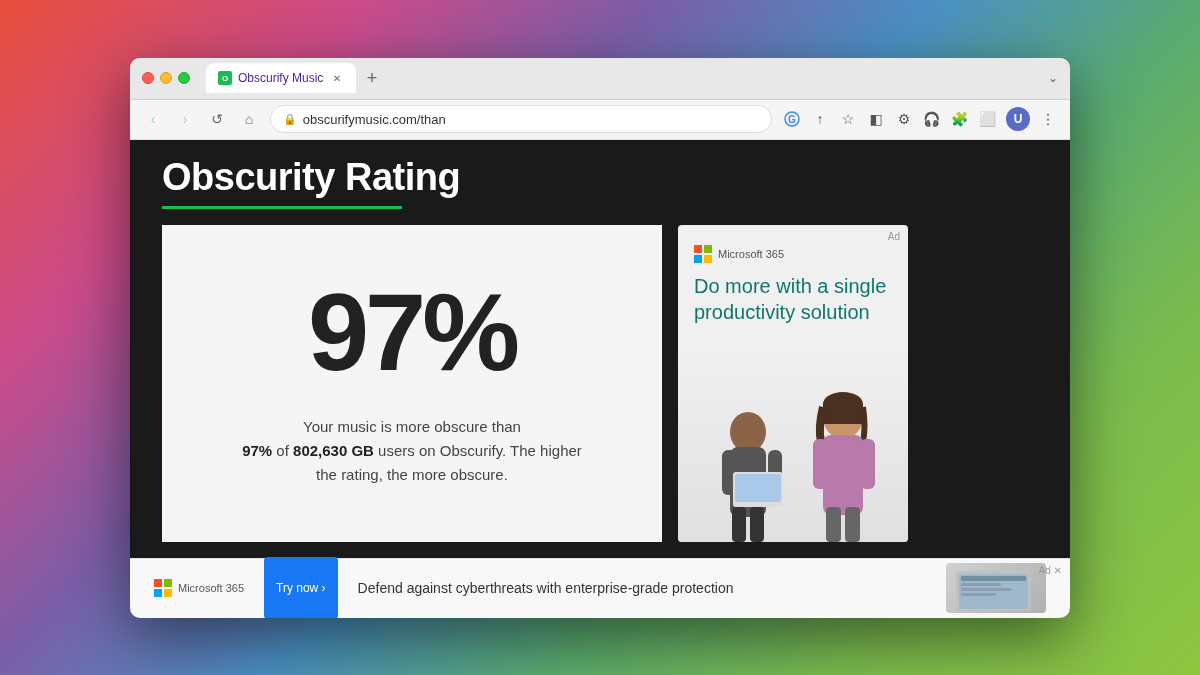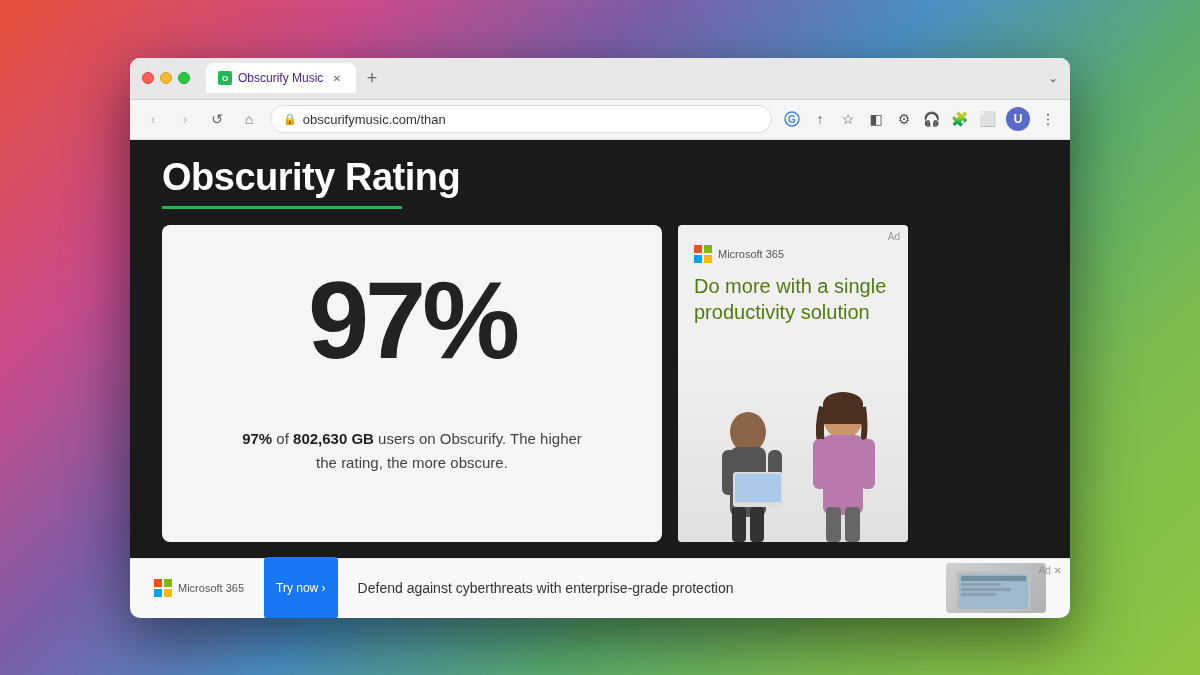--- a/index.html
+++ b/index.html
@@ -229,28 +229,28 @@
     .content-area {
       display: flex;
       gap: 16px;
       padding: 0 32px 16px;
       flex: 1;
     }
 
     
     .rating-card {
       background: #f5f5f5;
-      border-radius: 8px;
+      border-radius: 0;
       flex: 1;
       max-width: 500px;
       display: flex;
       flex-direction: column;
       align-items: center;
       justify-content: flex-start;
-      padding: 40px 32px 32px;
+      padding: 52px 32px 32px;
     }
 
     .rating-number {
       font-size: 110px;
       font-weight: 700;
       color: #222;
       line-height: 1;
       letter-spacing: -4px;
       margin-bottom: 28px;
     }
@@ -314,21 +314,21 @@
     .ms-grid span:nth-child(4) { background: #ffb900; }
 
     .ms-name {
       font-size: 11px;
       color: #555;
     }
 
     .ad-headline {
       font-size: 20px;
       font-weight: 400;
-      color: #4d7c0f;
+      color: #0f766e;
       line-height: 1.3;
       margin-bottom: 10px;
     }
 
     .ad-image-area {
       flex: 1;
       background: linear-gradient(180deg, #f0f0f0 0%, #e0e0e0 100%);
       display: flex;
       align-items: flex-end;
       justify-content: flex-end;
@@ -457,20 +457,21 @@
     <div class="page-header">
       <h1 class="page-title">Obscurity Rating</h1>
       <div class="title-underline"></div>
     </div>
 
     <div class="content-area">
 
       <div class="rating-card">
         <div class="rating-number">97%</div>
         <p class="rating-description">
+          <span>Your music is more obscure than</span>
           <br>
           <strong>97%</strong>
           <span> of </span>
           <strong>802,630 GB</strong>
           <span>users on Obscurify. The higher the rating, the more obscure.</span>
         </p>
       </div>
 
       <div class="ad-panel">
         <span class="ad-label">Ad</span>

